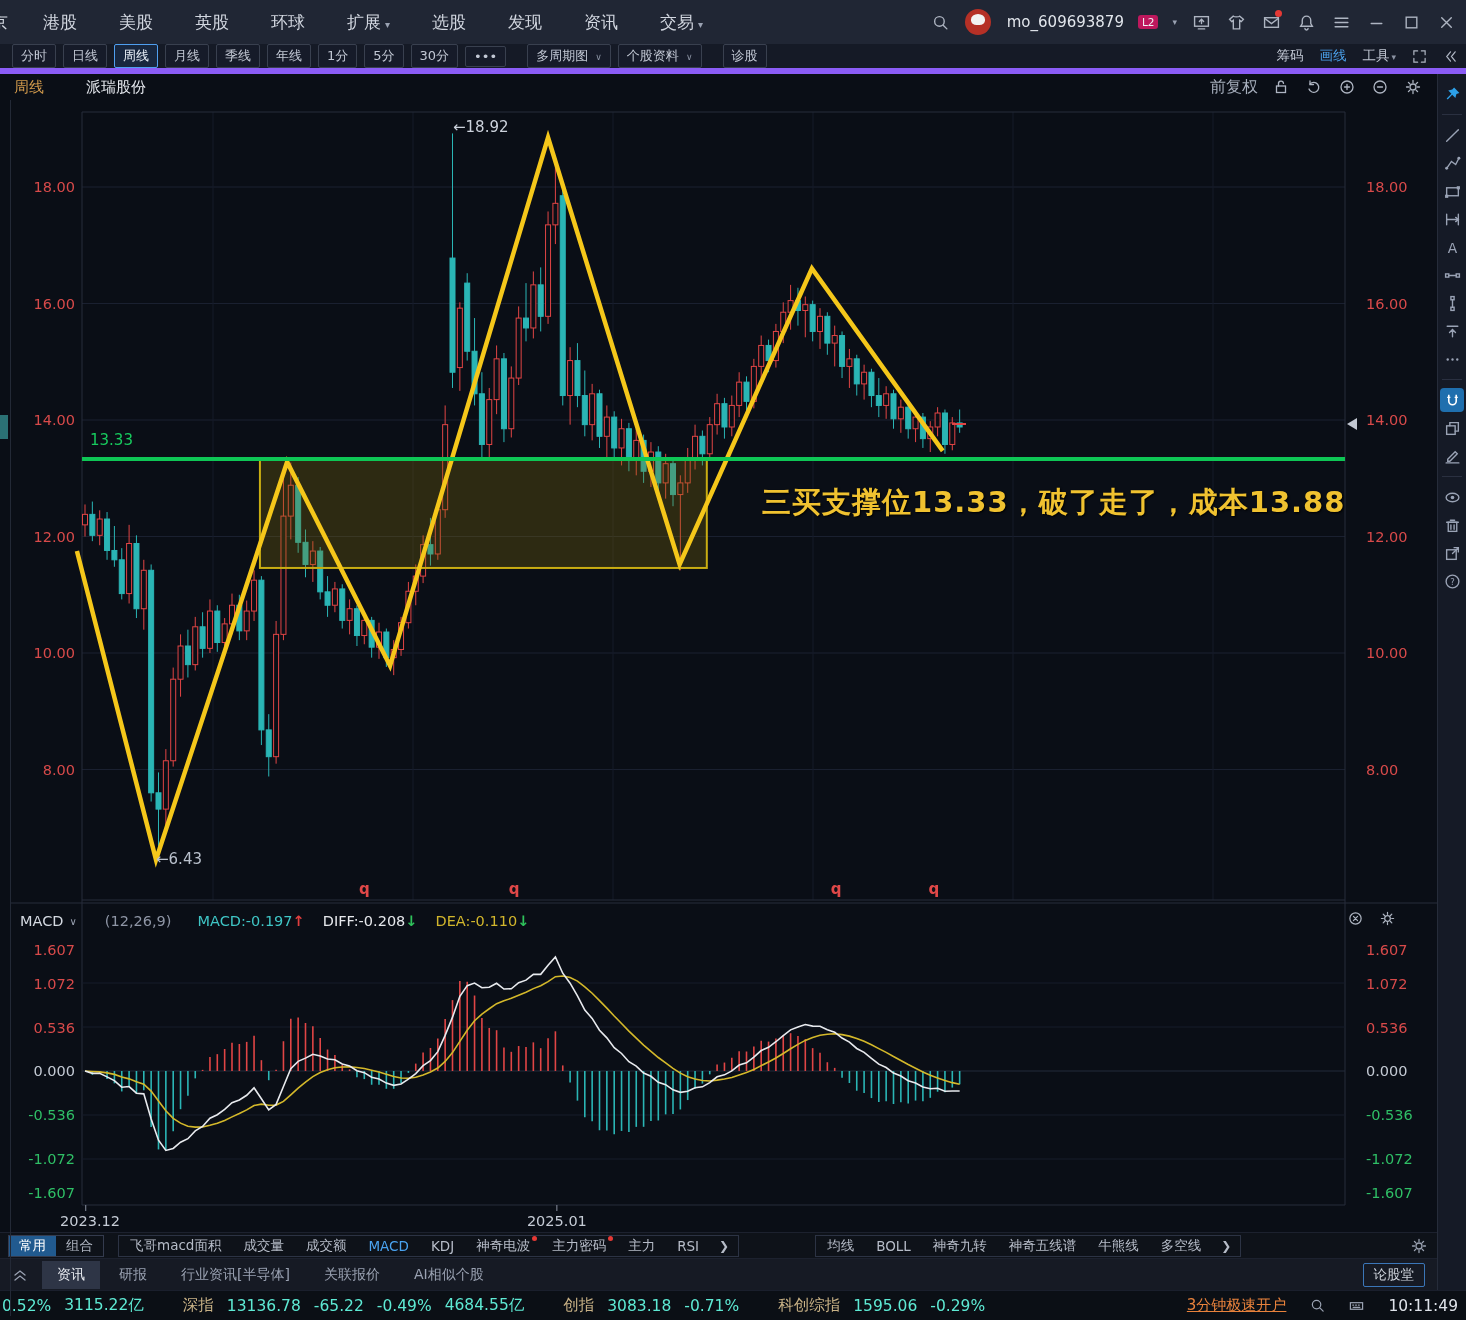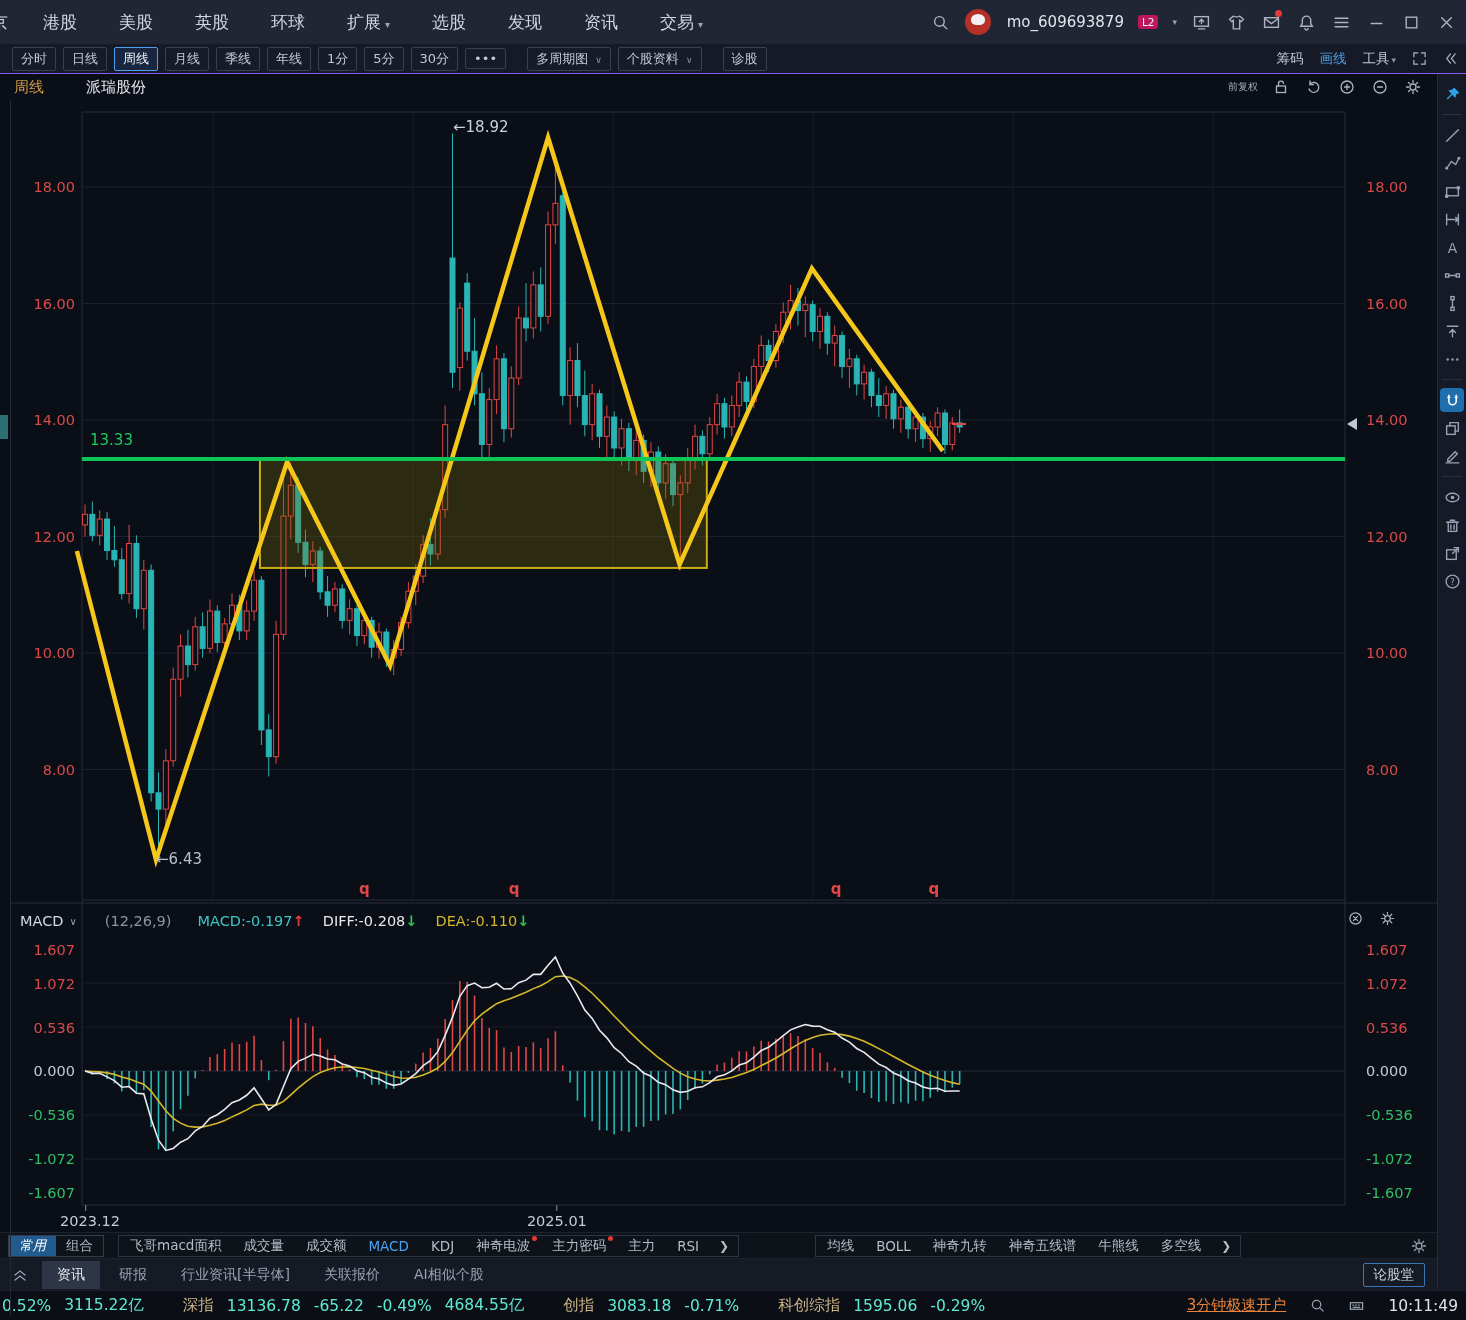--- a/index.html
+++ b/index.html
@@ -19,40 +19,40 @@
   .tb-icon svg { width:17px; height:17px; }
   .avatar { width:26px; height:26px; border-radius:50%; background:#b53026; position:relative; overflow:hidden; }
   .avatar::after { content:""; position:absolute; left:6px; top:5px; width:14px; height:11px; background:#f2f2f2;
     border-radius:50% 50% 40% 40%; }
   .user-name { font-size:15px; color:#e2e6ec; margin-left:2px; }
   .l2-badge { background:#be185d; color:#f0f2f5; font-size:10.5px; border-radius:3px; padding:1px 4px; }
   .mail-dot { position:absolute; right:-1px; top:-2px; width:7px; height:7px; border-radius:50%; background:#e53935; }
 
   
   .toolbar { height:30px; background:#151a26; display:flex; align-items:center; justify-content:space-between;
-    padding:0 8px 0 12px; border-bottom:1px solid #8b5cf6; }
+    padding:0 8px 0 12px; border-bottom:6px solid #8b5cf6; }
   .periods { display:flex; align-items:center; gap:7px; }
   .pbtn { font-size:13px; color:#c2c8d4; border:1px solid #39404f; background:#161b29; border-radius:2px;
     padding:2px 8px; white-space:nowrap; cursor:default; }
   .pbtn.selected { border-color:#4f9ff0; color:#eaf1f9; background:#18273f; }
   .pbtn .dd { font-size:9px; color:#8b93a3; margin-left:3px; }
   .tb2-right { display:flex; align-items:center; gap:16px; font-size:13.5px; }
   .tb2-item { color:#c2c8d4; cursor:default; }
   .tb2-item.active { color:#4a9fe8; }
   .tb2-item .dd { font-size:9px; margin-left:2px; color:#8b93a3; }
   .tb2-icon { color:#aeb5c2; display:flex; } .tb2-icon svg{ width:15px;height:15px; }
 
   
   .workspace { display:flex; height:1216px; position:relative; }
   .chart-col { width:1437px; position:relative; background:#0a0e16; }
   .chart-header { height:26px; display:flex; align-items:center; justify-content:space-between; padding:0 14px 0 14px; }
   .ch-left { display:flex; align-items:center; gap:10px; font-size:15px; }
   .ch-period { color:#d29a4c; }
   .ch-stock { color:#e6e9ef;margin-left:32px; }
-  .ch-right { display:flex; align-items:center; gap:13px; color:#a7afbd; font-size:10px; }
+  .ch-right { display:flex; align-items:center; gap:13px; color:#a7afbd; font-size:16px; }
   .ch-right svg { width:16px; height:16px; }
 
   .chart-area { position:relative; width:1437px; height:1132px; }
   .chart-area svg.main { position:absolute; left:0; top:0; }
 
   .overlay { position:absolute; white-space:nowrap; }
   .support-label { left:90px; top:331px; color:#17cb5e; font-size:15px; }
   .high-label { left:453px; top:18px; color:#ccd2dc; font-size:15px; }
   .low-label { left:156px; top:750px; color:#b9c0cc; font-size:15px; }
   .annotation { left:762px; top:383px; color:#f0c230; font-size:29px; font-weight:bold;
@@ -79,21 +79,21 @@
   .rail-item { width:24px; height:28px; display:flex; align-items:center; justify-content:center; color:#9aa3b5; }
   .rail-item svg { width:17px; height:17px; }
   .rail-item.active { background:#1f6fae; border-radius:4px; color:#fff; height:24px; margin:2px 0; }
   .rail-div { width:20px; height:1px; background:#2a3040; margin:6px 0; }
 
   
   .indicator-bar { height:26px; background:#0e1219; display:flex; align-items:center; padding:0 10px 0 8px;
     font-size:13.5px; gap:14px; border-top:1px solid #1c212e; }
   .ig { display:flex; align-items:center; border:1px solid #343b4e; height:22px; }
   .ig-tab { padding:1px 10px; color:#aeb4c0; height:100%; display:flex; align-items:center; }
-  .ig-tab.sel { background:#215a8f; color:#fff;font-style:italic; }
+  .ig-tab.sel { background:#215a8f; color:#fff; }
   .ind-item { color:#b6bcc8; padding:0 11px; position:relative; white-space:nowrap; }
   .ind-item.active { color:#4aa3f0; }
   .ind-item .dot { position:absolute; top:-1px; right:4px; width:5px; height:5px; background:#e53935; border-radius:50%; }
   .ind-chevron { color:#b6bcc8; padding:0 9px; font-size:12px; }
   .ind-gear { margin-left:auto; color:#9aa2b2; display:flex; } .ind-gear svg{width:16px;height:16px;}
 
   
   .bottom-tabs { height:32px; background:#161a24; display:flex; align-items:center; padding:0 12px; gap:4px;
     border-top:1px solid #1c212e; }
   .collapse-ic { color:#9aa2b2; margin-right:10px; display:flex; } .collapse-ic svg{width:16px;height:14px;}
@@ -688,20 +688,21 @@
           <polyline points="85,971 92.35,973.3577435897436 99.7,973.3443091533348 107.05,976.8436832085322 114.4,980.5666493975496 121.75,987.1730684983747 129.1,986.5323419420596 136.45,993.1885437347806 143.8,993.8281258375133 151.14999999999998,1019.0873525466344 158.5,1040.1631415347304 165.85,1050.4514190435266 173.2,1048.4376031994948 180.55,1042.2442534276809 187.89999999999998,1038.6757856186794 195.25,1030.8517064450323 202.6,1026.4628956230006 209.95,1018.2007686755627 217.29999999999998,1014.7263071791307 224.65,1009.4100731613662 232,1002.7114388379168 239.35,999.9835237544404 246.7,995.2892139453982 254.04999999999998,987.8634132238366 261.4,998.6849720519709 268.75,1009.8605754409427 276.1,1004.4200302278472 283.45,986.481585628096 290.79999999999995,968.7796978576004 298.15,961.3543020504301 305.5,958.135336081275 312.85,954.2536238708967 320.2,955.9877396733536 327.54999999999995,959.0237934824199 334.9,959.7051485353076 342.25,963.9043053598169 349.59999999999997,965.9652481099616 356.95,970.6499953004176 364.3,972.6215551185761 371.65,977.1604175958392 379,978.9434874273605 386.34999999999997,983.1316419970441 393.7,985.3578070644936 401.05,983.925659387259 408.4,979.1196900174909 415.75,973.5589825053652 423.09999999999997,965.636525252214 430.45,960.5384801079821 437.79999999999995,951.6860461048605 445.15,935.408520363328 452.5,917.1667150631148 459.84999999999997,896.2839705679269 467.2,885.6207836207801 474.54999999999995,883.0203974528358 481.9,887.6835547576904 489.25,887.2435491730873 496.59999999999997,883.2688034965681 503.95,889.0136175278244 511.29999999999995,888.7509776089761 518.65,882.7367500074967 526,880.1439762455686 533.3499999999999,874.3015241386954 540.7,874.3626967143509 548.05,865.229521989131 555.4,856.856025871205 562.75,873.2090300423891 570.0999999999999,883.2060671560816 577.45,895.968576949931 584.8,910.0973971365657 592.15,918.3899098510336 599.5,930.2674179908473 606.85,937.8760819979282 614.1999999999999,947.6858890462345 621.55,953.4760582260045 628.9,961.6833411078643 636.25,966.0584562875792 643.6,973.0136894763865 650.9499999999999,976.2787332627582 658.3,982.247782004072 665.65,984.6349423341147 673,989.8209631928762 680.35,992.3597434874285 687.6999999999999,991.2892067553837 695.05,987.7960146518684 702.4,986.8325619821413 709.75,982.6226482154647 717.1,976.8340873074933 724.4499999999999,974.8521197891968 731.8,970.8321609667228 739.15,965.0648181745655 746.5,962.7751471188916 753.85,957.1454031622368 761.1999999999999,950.5347786587353 768.55,947.2915511570319 775.9,941.7460988276971 783.25,935.5734840531161 790.5999999999999,929.8312532861013 797.9499999999999,926.9148929611057 805.3,924.4774608778629 812.65,926.1106356174547 820,926.1989333693577 827.3499999999999,929.7913383502579 834.6999999999999,932.2241076275981 842.05,938.0431364616672 849.4,942.1263740215599 856.75,948.4707296708027 864.0999999999999,952.3882649552999 871.4499999999999,958.2893736259996 878.8,964.1709787255392 886.15,967.5470399434058 893.5,973.0476458554849 900.8499999999999,976.0240448366809 908.1999999999999,980.7219637554335 915.55,982.9820203014029 922.9,987.0394091017903 930.25,988.7256321322727 937.5999999999999,988.2729164765848 944.9499999999999,991.2579977551591 952.3,990.9426398081142 959.65,990.9267480854081" fill="none" stroke="#e8eaee" stroke-width="1.6"></polyline>
           <line x1="85.735" y1="1105" x2="85.735" y2="1111" stroke="#8a90a0" stroke-width="1"></line>
           <text x="90" y="1126" fill="#c6ccd6" font-size="14.5" text-anchor="middle">2023.12</text>
           <line x1="556.87" y1="1105" x2="556.87" y2="1111" stroke="#8a90a0" stroke-width="1"></line>
           <text x="556.87" y="1126" fill="#c6ccd6" font-size="14.5" text-anchor="middle">2025.01</text>
         </svg>
 
       <div class="overlay support-label">13.33</div>
       <div class="overlay high-label">←18.92</div>
       <div class="overlay low-label">←6.43</div>
+      <div class="overlay annotation">三买支撑位13.33，破了走了，成本13.88</div>
 
       <div class="overlay macd-header">
         <span class="mh-name">MACD</span>
         <span class="mh-caret">∨</span>
         <span class="mh-params">(12,26,9)</span>
         <span class="mh-macd">MACD:-0.197</span>
         <span class="arr-up">↑</span>
         <span class="mh-diff">DIFF:-0.208</span>
         <span class="arr-dn">↓</span>
         <span class="mh-dea">DEA:-0.110</span>

